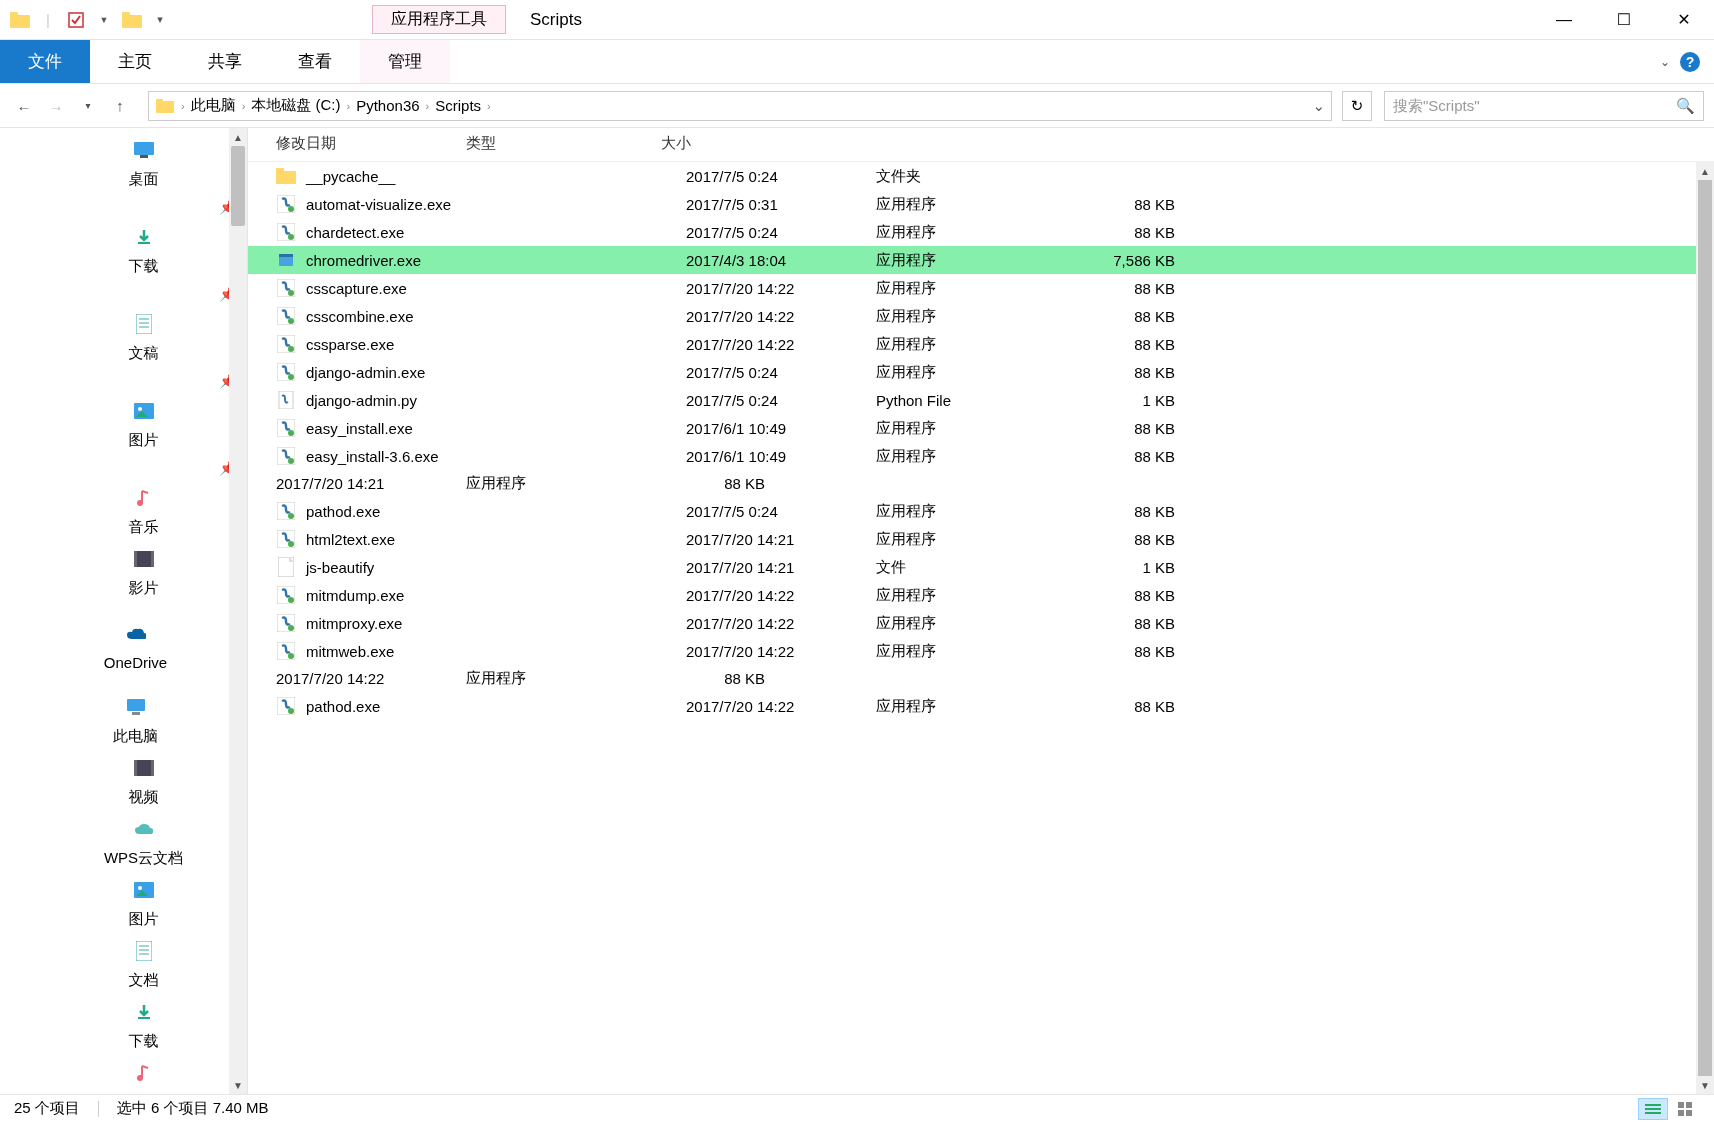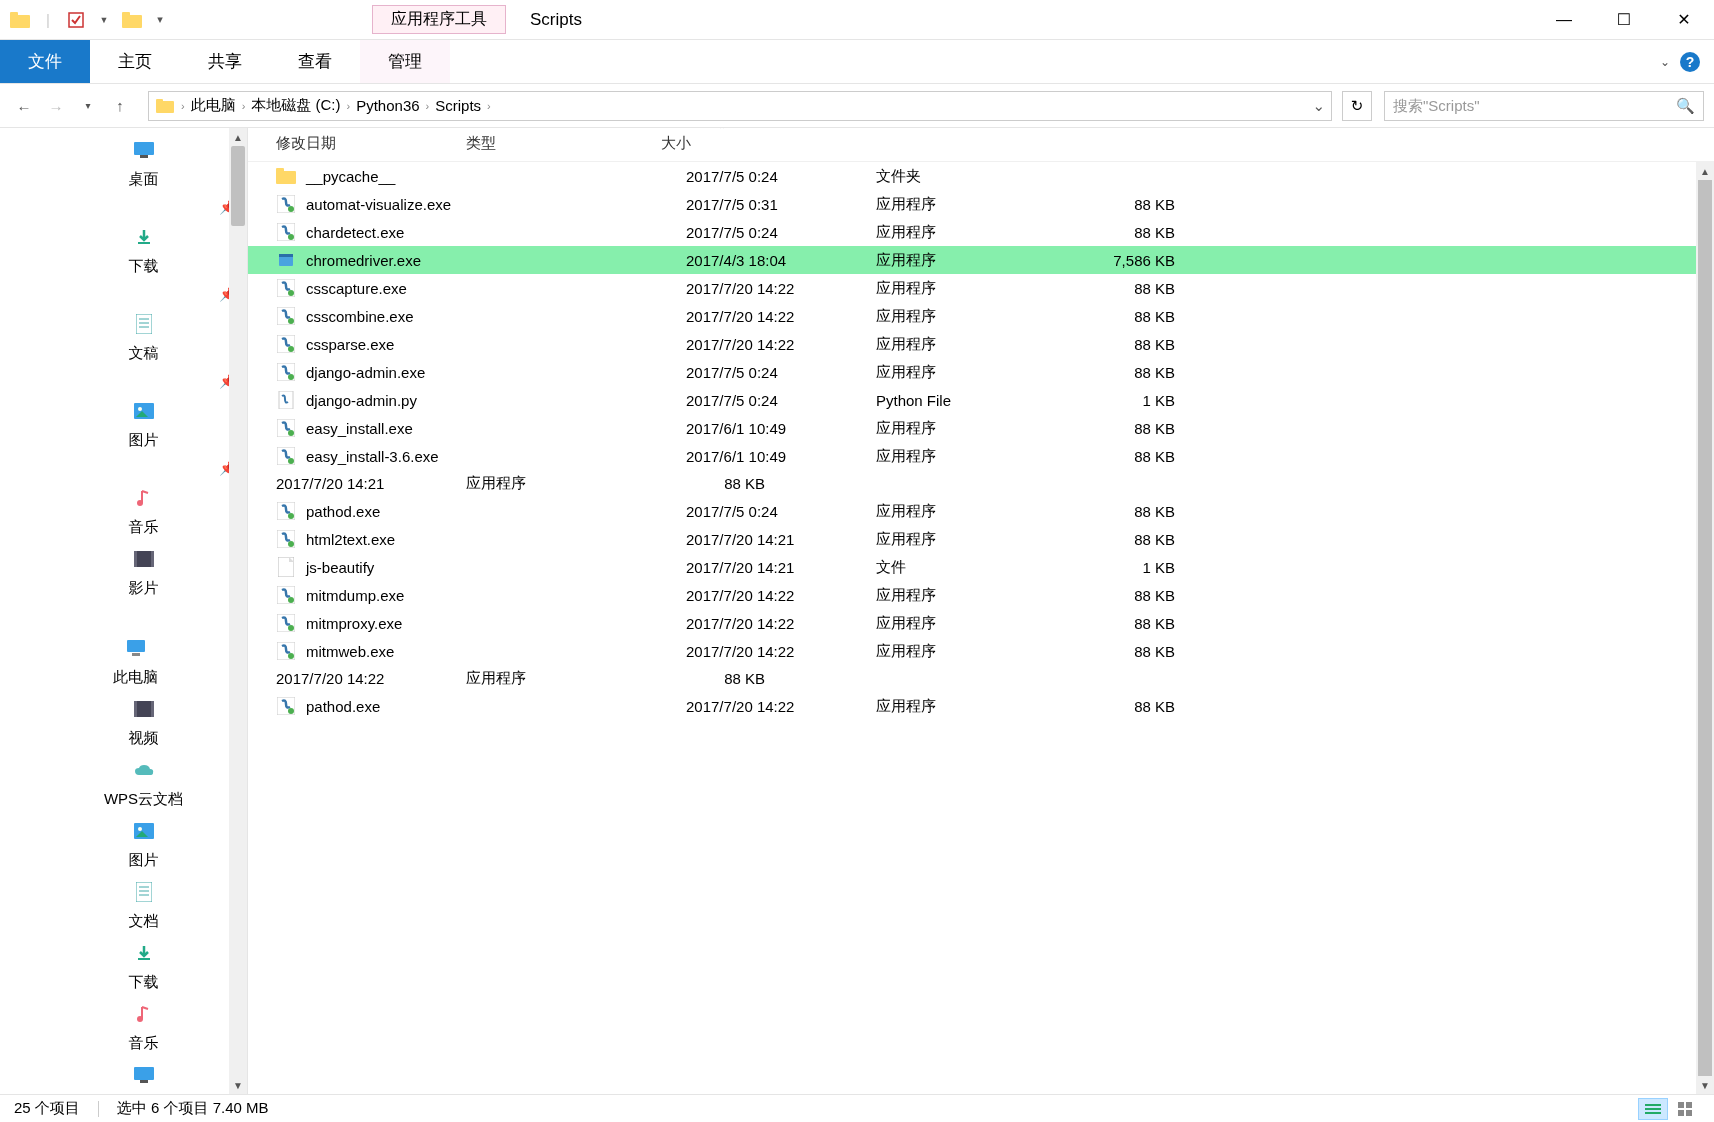--- a/index.html
+++ b/index.html
@@ -205,20 +205,28 @@
           <span class="ico">
             <svg width="20" height="16">
               <rect width="20" height="16" fill="#445" rx="1"></rect>
               <rect x="0" y="0" width="3" height="16" fill="#667"></rect>
               <rect x="17" y="0" width="3" height="16" fill="#667"></rect>
             </svg>
           </span>
           <span>影片</span>
         </div>
         <div style="height: 14px;"></div>
+        <div class="side-item lvl0">
+          <span class="ico">
+            <svg width="22" height="14">
+              <path d="M6 12 Q1 12 1 8 Q1 4 6 5 Q7 1 12 2 Q17 1 18 6 Q22 6 21 10 Q21 12 17 12 Z" fill="#0a64a4"></path>
+            </svg>
+          </span>
+          <span>OneDrive</span>
+        </div>
         <div style="height: 14px;"></div>
         <div class="side-item lvl0">
           <span class="ico">
             <svg width="20" height="18">
               <rect x="1" y="1" width="18" height="12" fill="#3aa0e8" rx="1"></rect>
               <rect x="6" y="14" width="8" height="3" fill="#888"></rect>
             </svg>
           </span>
           <span>此电脑</span>
         </div>

